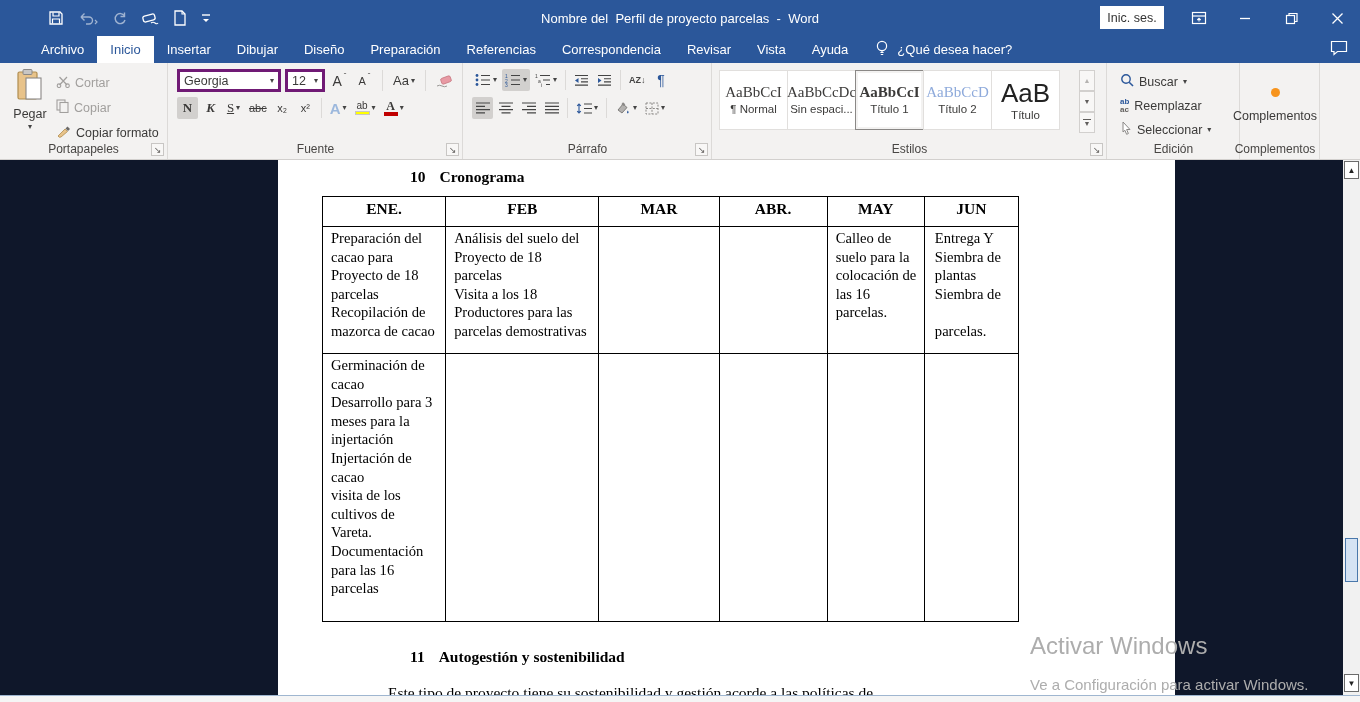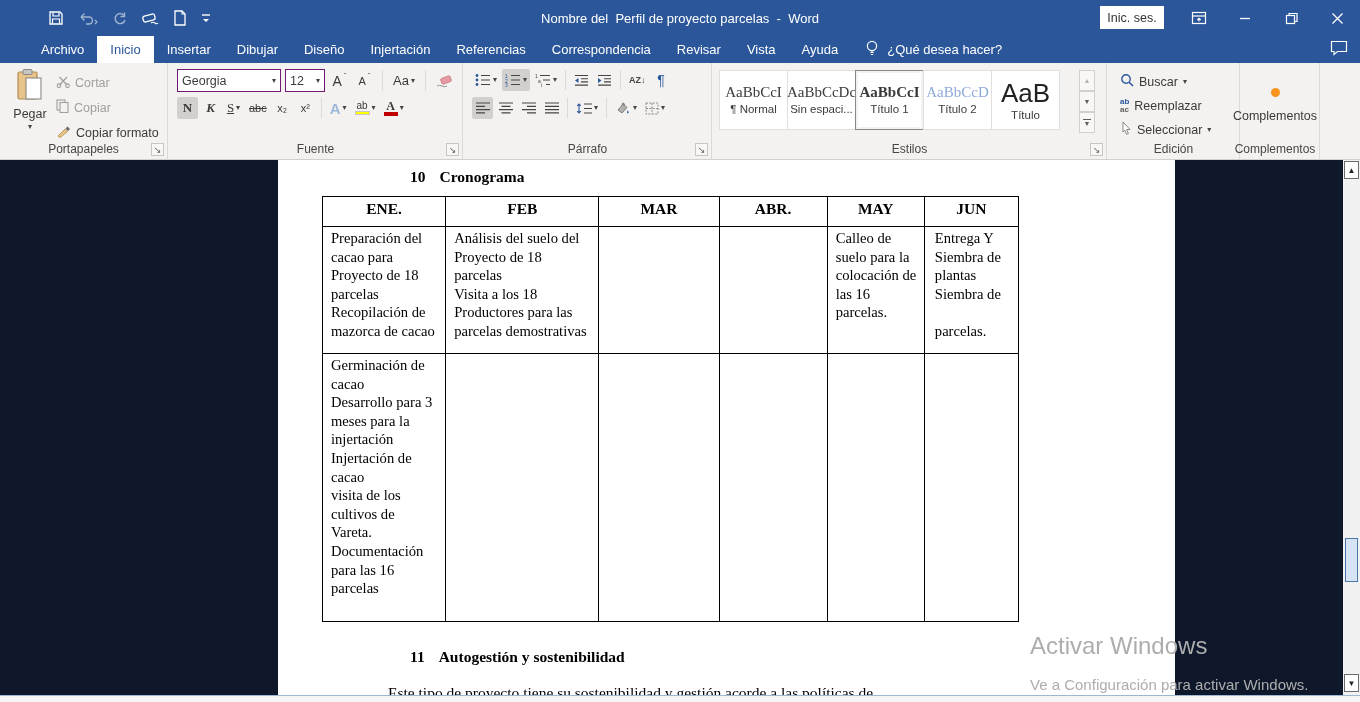--- a/index.html
+++ b/index.html
@@ -26,21 +26,21 @@
   
   #ribbon { position:absolute; left:0; top:63px; width:1360px; height:97px; background:#f3f2f1; border-bottom:1px solid #d2d0ce; font-size:12.5px; color:#3b3a39; }
   .grp { position:absolute; top:0; height:96px; border-right:1px solid #dcdad8; }
   .grp-label { position:absolute; bottom:3px; left:0; right:0; text-align:center; font-size:12px; color:#484644; }
   .launcher { position:absolute; bottom:3px; right:3px; width:13px; height:13px; font-size:9px; color:#605e5c; border:1px solid #c8c6c4; display:flex; align-items:center; justify-content:center; cursor:pointer; background:#f8f7f6; }
   .rbtn { display:inline-flex; align-items:center; justify-content:center; gap:2px; border-radius:2px; cursor:pointer; }
   .pressed { background:#d2d0ce; }
   .dim { color:#a19f9d; }
   .dd { font-size:8px; color:#444; line-height:1; }
   .vsep { width:1px; background:#dcdad8; align-self:stretch; margin:1px 3px; }
-  .combo { height:23px; background:#fff; border:1px solid #701a75; display:flex; align-items:center; justify-content:space-between; padding:0 4px; font-size:12.5px; cursor:pointer; }
+  .combo { height:23px; background:#fff; border:3px solid #701a75; display:flex; align-items:center; justify-content:space-between; padding:0 4px; font-size:12.5px; cursor:pointer; }
 
   
   #paste-btn { position:absolute; left:8px; top:5px; width:44px; height:78px; display:flex; flex-direction:column; align-items:center; justify-content:flex-start; gap:2px; cursor:pointer; border-radius:2px; }
   #clip-stack { position:absolute; left:56px; top:9px; display:flex; flex-direction:column; gap:4px; }
   .clip-item { display:flex; align-items:center; gap:5px; height:21px; cursor:pointer; }
 
   
   .rowline { position:absolute; display:flex; align-items:center; }
   .tgl { height:22px; min-width:21px; padding:0 3px; font-size:13px; }
   .sup { font-size:11px; }
@@ -147,21 +147,21 @@
       </span>
   </div>
 </div>
 
 <div id="tabrow">
   <div class="tab">Archivo</div>
   <div class="tab active">Inicio</div>
   <div class="tab">Insertar</div>
   <div class="tab">Dibujar</div>
   <div class="tab">Diseño</div>
-  <div class="tab">Injertación</div>
+  <div class="tab">Preparación</div>
   <div class="tab">Referencias</div>
   <div class="tab">Correspondencia</div>
   <div class="tab">Revisar</div>
   <div class="tab">Vista</div>
   <div class="tab">Ayuda</div>
   <div id="tellme">
     <span><svg width="14" height="18" viewBox="0 0 14 18">
           <circle cx="7" cy="7" r="4.6" fill="none" stroke="#fff" stroke-width="1.2"></circle>
           <path d="M5.4 13.5 h3.2 M5.8 15.5 h2.4" stroke="#fff" stroke-width="1.2"></path>
           <path d="M7 11.6 v1.5" stroke="#fff" stroke-width="1.1"></path>

